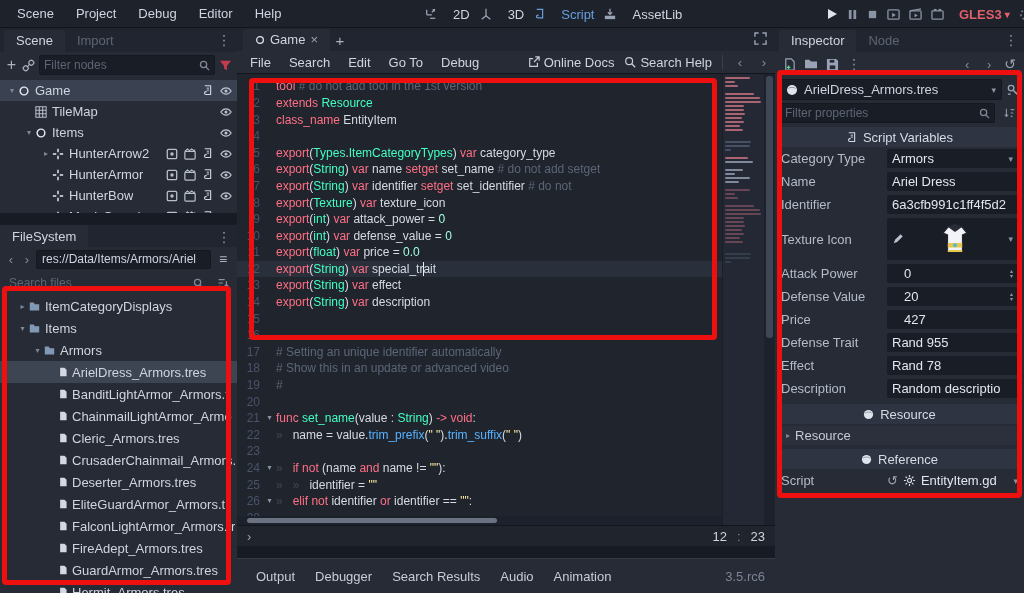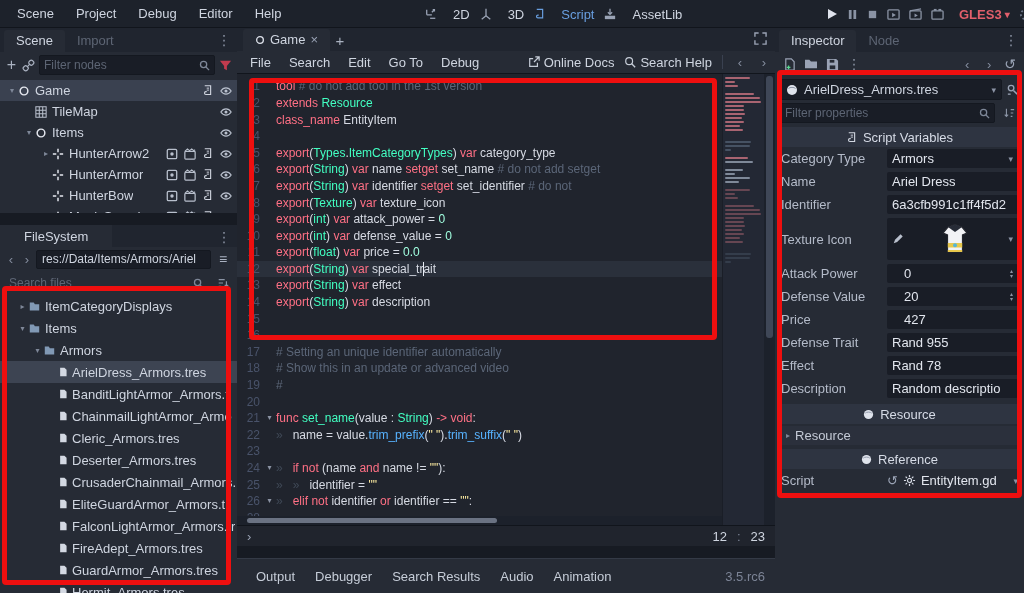--- a/index.html
+++ b/index.html
@@ -42,21 +42,21 @@
 #scene-tree{height:135px;overflow:hidden;padding-top:2px;}
 .tree-row{display:flex;align-items:center;height:21px;padding-right:4px;}
 .tree-row .exp{width:12px;font-size:8px;color:#7e8798;text-align:center;flex:none;}
 .tree-row .nico{margin-right:5px;flex:none;}
 .tree-row .nlabel{white-space:nowrap;overflow:hidden;}
 .tree-row .spacer{flex:1;}
 .badges{display:flex;gap:6px;align-items:center;flex:none;}
 .tree-row.sel{background:#3a4150;outline:1px solid #4d587;outline-offset:-1px;}
 #fs-panel{position:absolute;left:0;top:197px;width:237px;height:368px;background:var(--bg-dock);}
 #fs-head{height:22px;background:var(--bg-head);display:flex;align-items:center;position:relative;}
-#fs-title{background:var(--bg-dock);height:100%;display:flex;align-items:center;padding:0 24px;}
+#fs-title{background:var(--bg-dock);height:100%;display:flex;align-items:center;padding:0 12px;}
 #fs-nav{display:flex;align-items:center;gap:2px;padding:3px 4px;height:24px;}
 .navarrow{color:#848d9e;width:14px;text-align:center;font-size:13px;}
 #fs-path{flex:1;background:var(--bg-field);border:1px solid #141820;border-radius:2px;height:19px;color:var(--text);font-size:12px;padding:1px 5px;white-space:nowrap;overflow:hidden;}
 #fs-search-row{display:flex;align-items:center;gap:4px;padding:1px 4px;height:24px;}
 #fs-tree{overflow:hidden;height:298px;}
 .fs-row{display:flex;align-items:center;height:22px;}
 .fs-row .exp{width:11px;font-size:8px;color:#7e8798;text-align:center;flex:none;}
 .fs-row .nlabel{white-space:nowrap;overflow:hidden;margin-left:4px;}
 .fs-row.sel{background:var(--bg-sel);}
 
@@ -559,31 +559,31 @@
             <span class="nlabel">Cleric_Armors.tres</span>
           </div>
           <div class="fs-row">
             <span style="width: 47px; flex: 0 0 auto;"></span>
             <span class="exp"></span>
             <span class="icon">
               <svg width="10" height="12" viewBox="0 0 14 14">
                 <path d="M3 1h6l3 3v9H3z" fill="#d3d8e2"></path>
               </svg>
             </span>
-            <span class="nlabel">Deserter_Armors.tres</span>
+            <span class="nlabel">CrusaderChainmail_Armors.</span>
           </div>
           <div class="fs-row">
             <span style="width: 47px; flex: 0 0 auto;"></span>
             <span class="exp"></span>
             <span class="icon">
               <svg width="10" height="12" viewBox="0 0 14 14">
                 <path d="M3 1h6l3 3v9H3z" fill="#d3d8e2"></path>
               </svg>
             </span>
-            <span class="nlabel">CrusaderChainmail_Armors.</span>
+            <span class="nlabel">Deserter_Armors.tres</span>
           </div>
           <div class="fs-row">
             <span style="width: 47px; flex: 0 0 auto;"></span>
             <span class="exp"></span>
             <span class="icon">
               <svg width="10" height="12" viewBox="0 0 14 14">
                 <path d="M3 1h6l3 3v9H3z" fill="#d3d8e2"></path>
               </svg>
             </span>
             <span class="nlabel">EliteGuardArmor_Armors.tr</span>

